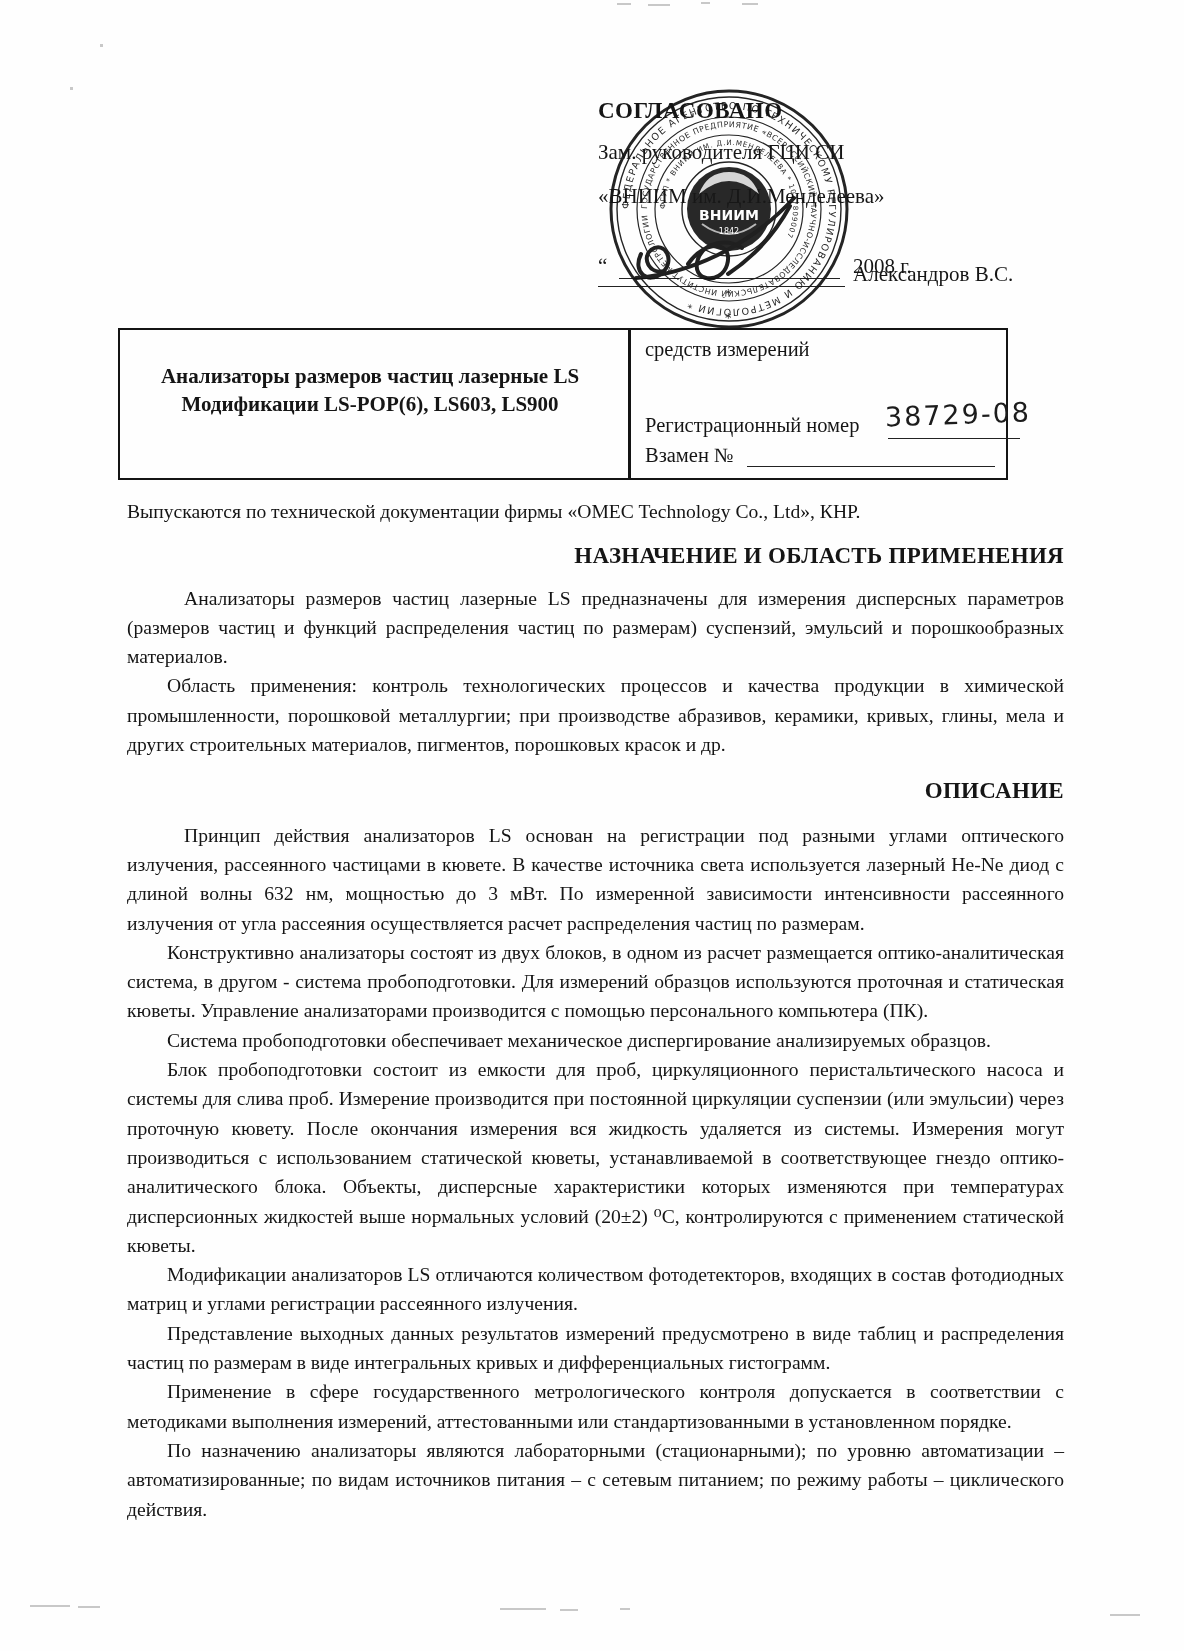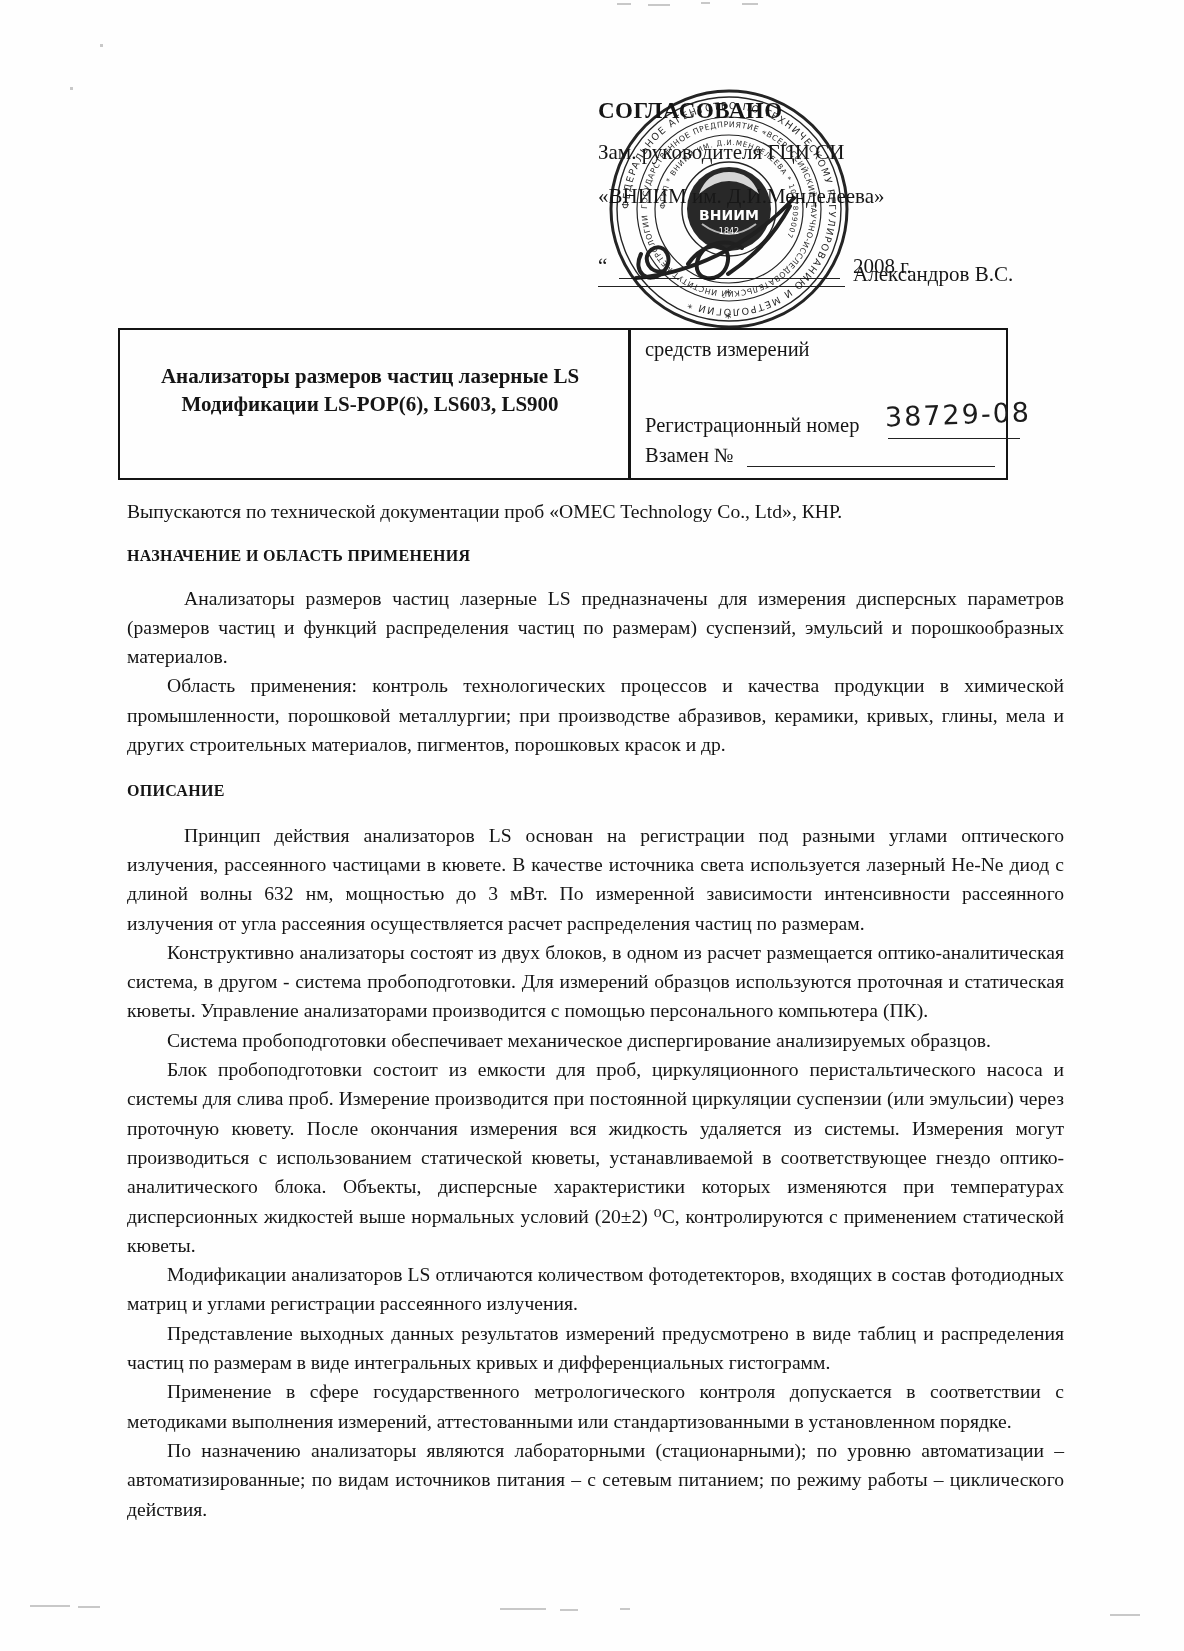--- a/index.html
+++ b/index.html
@@ -54,21 +54,21 @@
   
   .bodytext{
     position:absolute;left:127px;top:497px;width:937px;
     font-size:19.6px;line-height:29.3px;text-align:justify;
   }
   .bodytext p{margin:0;}
   .intro{margin-bottom:15px !important;text-align:left;}
   .ind{text-indent:40px;}
   .ind-lg{text-indent:57px;}
   h2.sec{
-    font-size:16px;font-weight:bold;text-align:left;
+    font-size:23px;font-weight:bold;text-align:right;
     margin:13px 0 13px 0;letter-spacing:.3px;
   }
   h2.desc{margin:17px 0 15px 0;}
   
   .art{position:absolute;background:#9a9a9a;opacity:.55;}
 </style>
 </head>
 <body>
 
 <div class="page">
@@ -154,21 +154,21 @@
         <span class="reg-value">38729-08</span>
       </div>
       <div class="vz-row">
         <span>Взамен №</span>
         <span class="vz-line"></span>
       </div>
     </div>
   </div>
 
   <div class="bodytext">
-    <p class="intro">Выпускаются по технической документации проб «OMEC Technology Co., Ltd», КНР.</p>
+    <p class="intro">Выпускаются по технической документации фирмы «OMEC Technology Co., Ltd», КНР.</p>
 
     <h2 class="sec">НАЗНАЧЕНИЕ И ОБЛАСТЬ ПРИМЕНЕНИЯ</h2>
     <p class="ind-lg">Анализаторы размеров частиц лазерные LS предназначены для измерения дисперсных параметров (размеров частиц и функций распределения частиц по размерам) суспензий, эмульсий и порошкообразных материалов.</p>
     <p class="ind">Область применения: контроль технологических процессов и качества продукции в химической промышленности, порошковой металлургии; при производстве абразивов, керамики, кривых, глины, мела и других строительных материалов, пигментов, порошковых красок и др.</p>
 
     <h2 class="sec desc">ОПИСАНИЕ</h2>
     <p class="ind-lg">Принцип действия анализаторов LS основан на регистрации под разными углами оптического излучения, рассеянного частицами в кювете. В качестве источника света используется лазерный He-Ne диод с длиной волны 632 нм, мощностью до 3 мВт. По измеренной зависимости интенсивности рассеянного излучения от угла рассеяния осуществляется расчет распределения частиц по размерам.</p>
     <p class="ind">Конструктивно анализаторы состоят из двух блоков, в одном из расчет размещается  оптико-аналитическая система, в другом - система пробоподготовки. Для измерений образцов используются проточная и статическая кюветы. Управление анализаторами производится с помощью персонального компьютера (ПК).</p>
     <p class="ind">Система пробоподготовки обеспечивает механическое диспергирование анализируемых образцов.</p>
     <p class="ind">Блок пробоподготовки состоит из емкости для проб, циркуляционного перистальтического насоса и системы для слива проб. Измерение производится при постоянной циркуляции суспензии (или эмульсии) через проточную кювету. После окончания измерения вся жидкость удаляется из системы. Измерения могут производиться с использованием статической кюветы, устанавливаемой в соответствующее гнездо оптико-аналитического блока. Объекты, дисперсные характеристики которых изменяются при температурах дисперсионных жидкостей выше нормальных условий (20±2) ⁰С,  контролируются с применением статической кюветы.</p>

